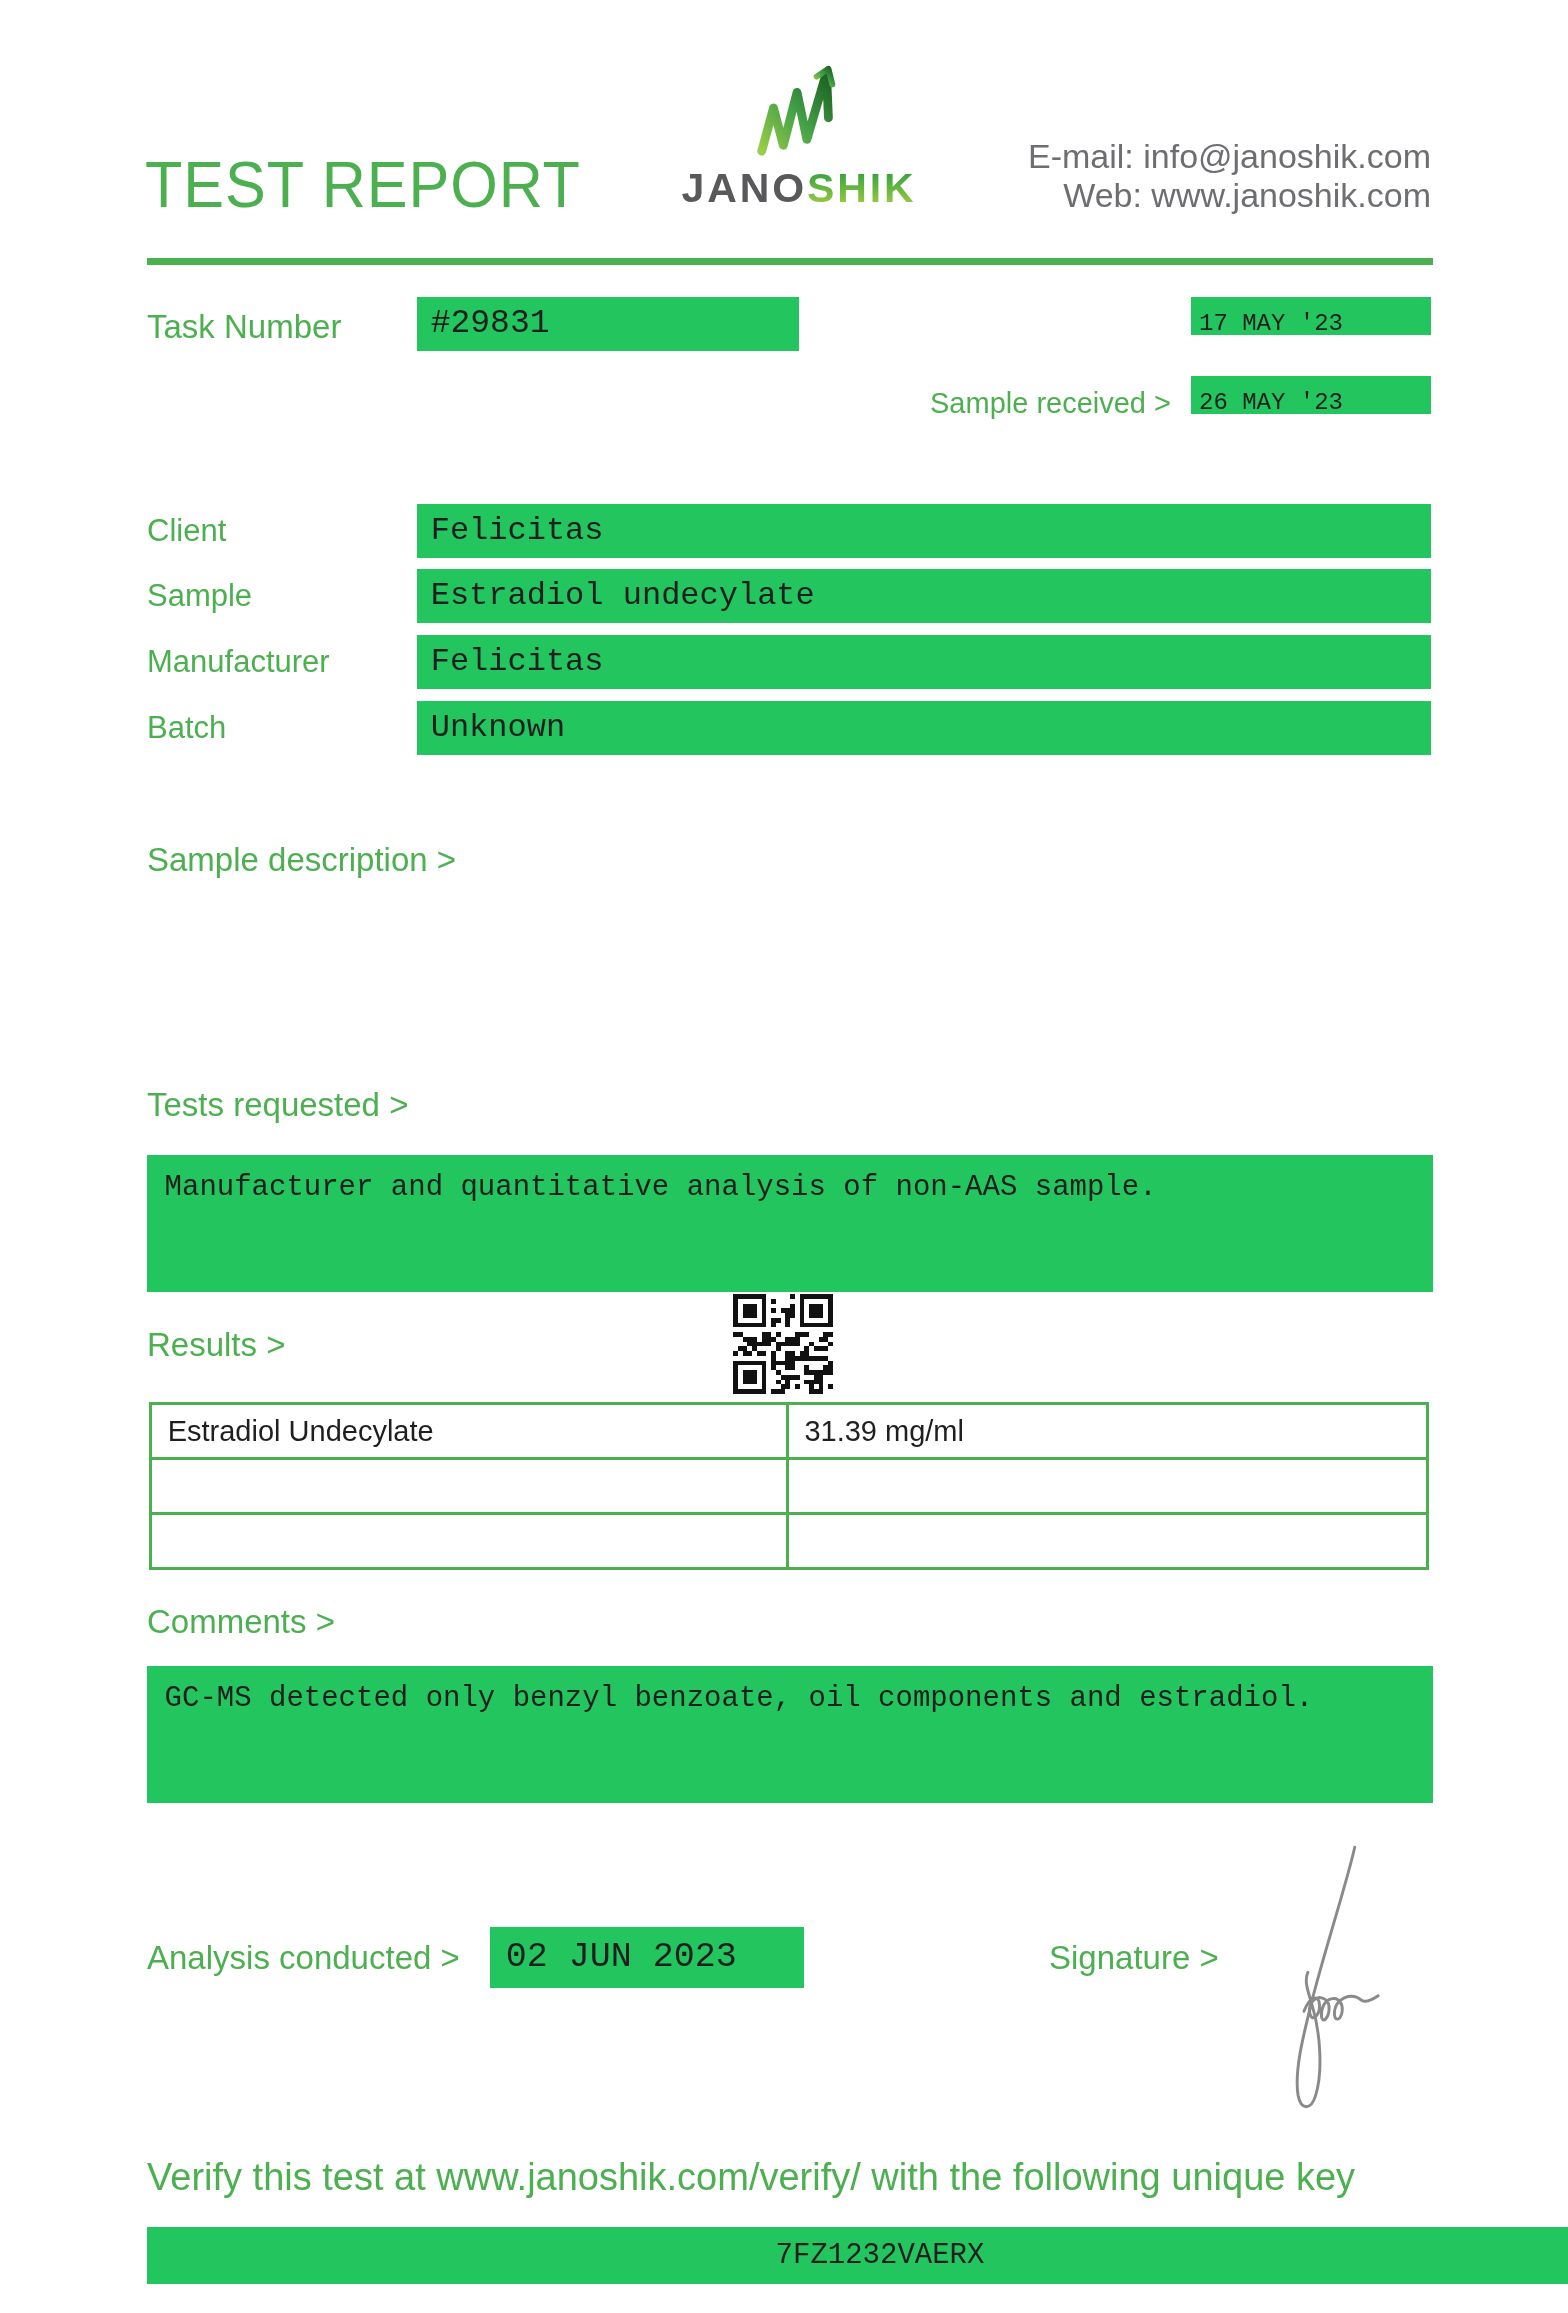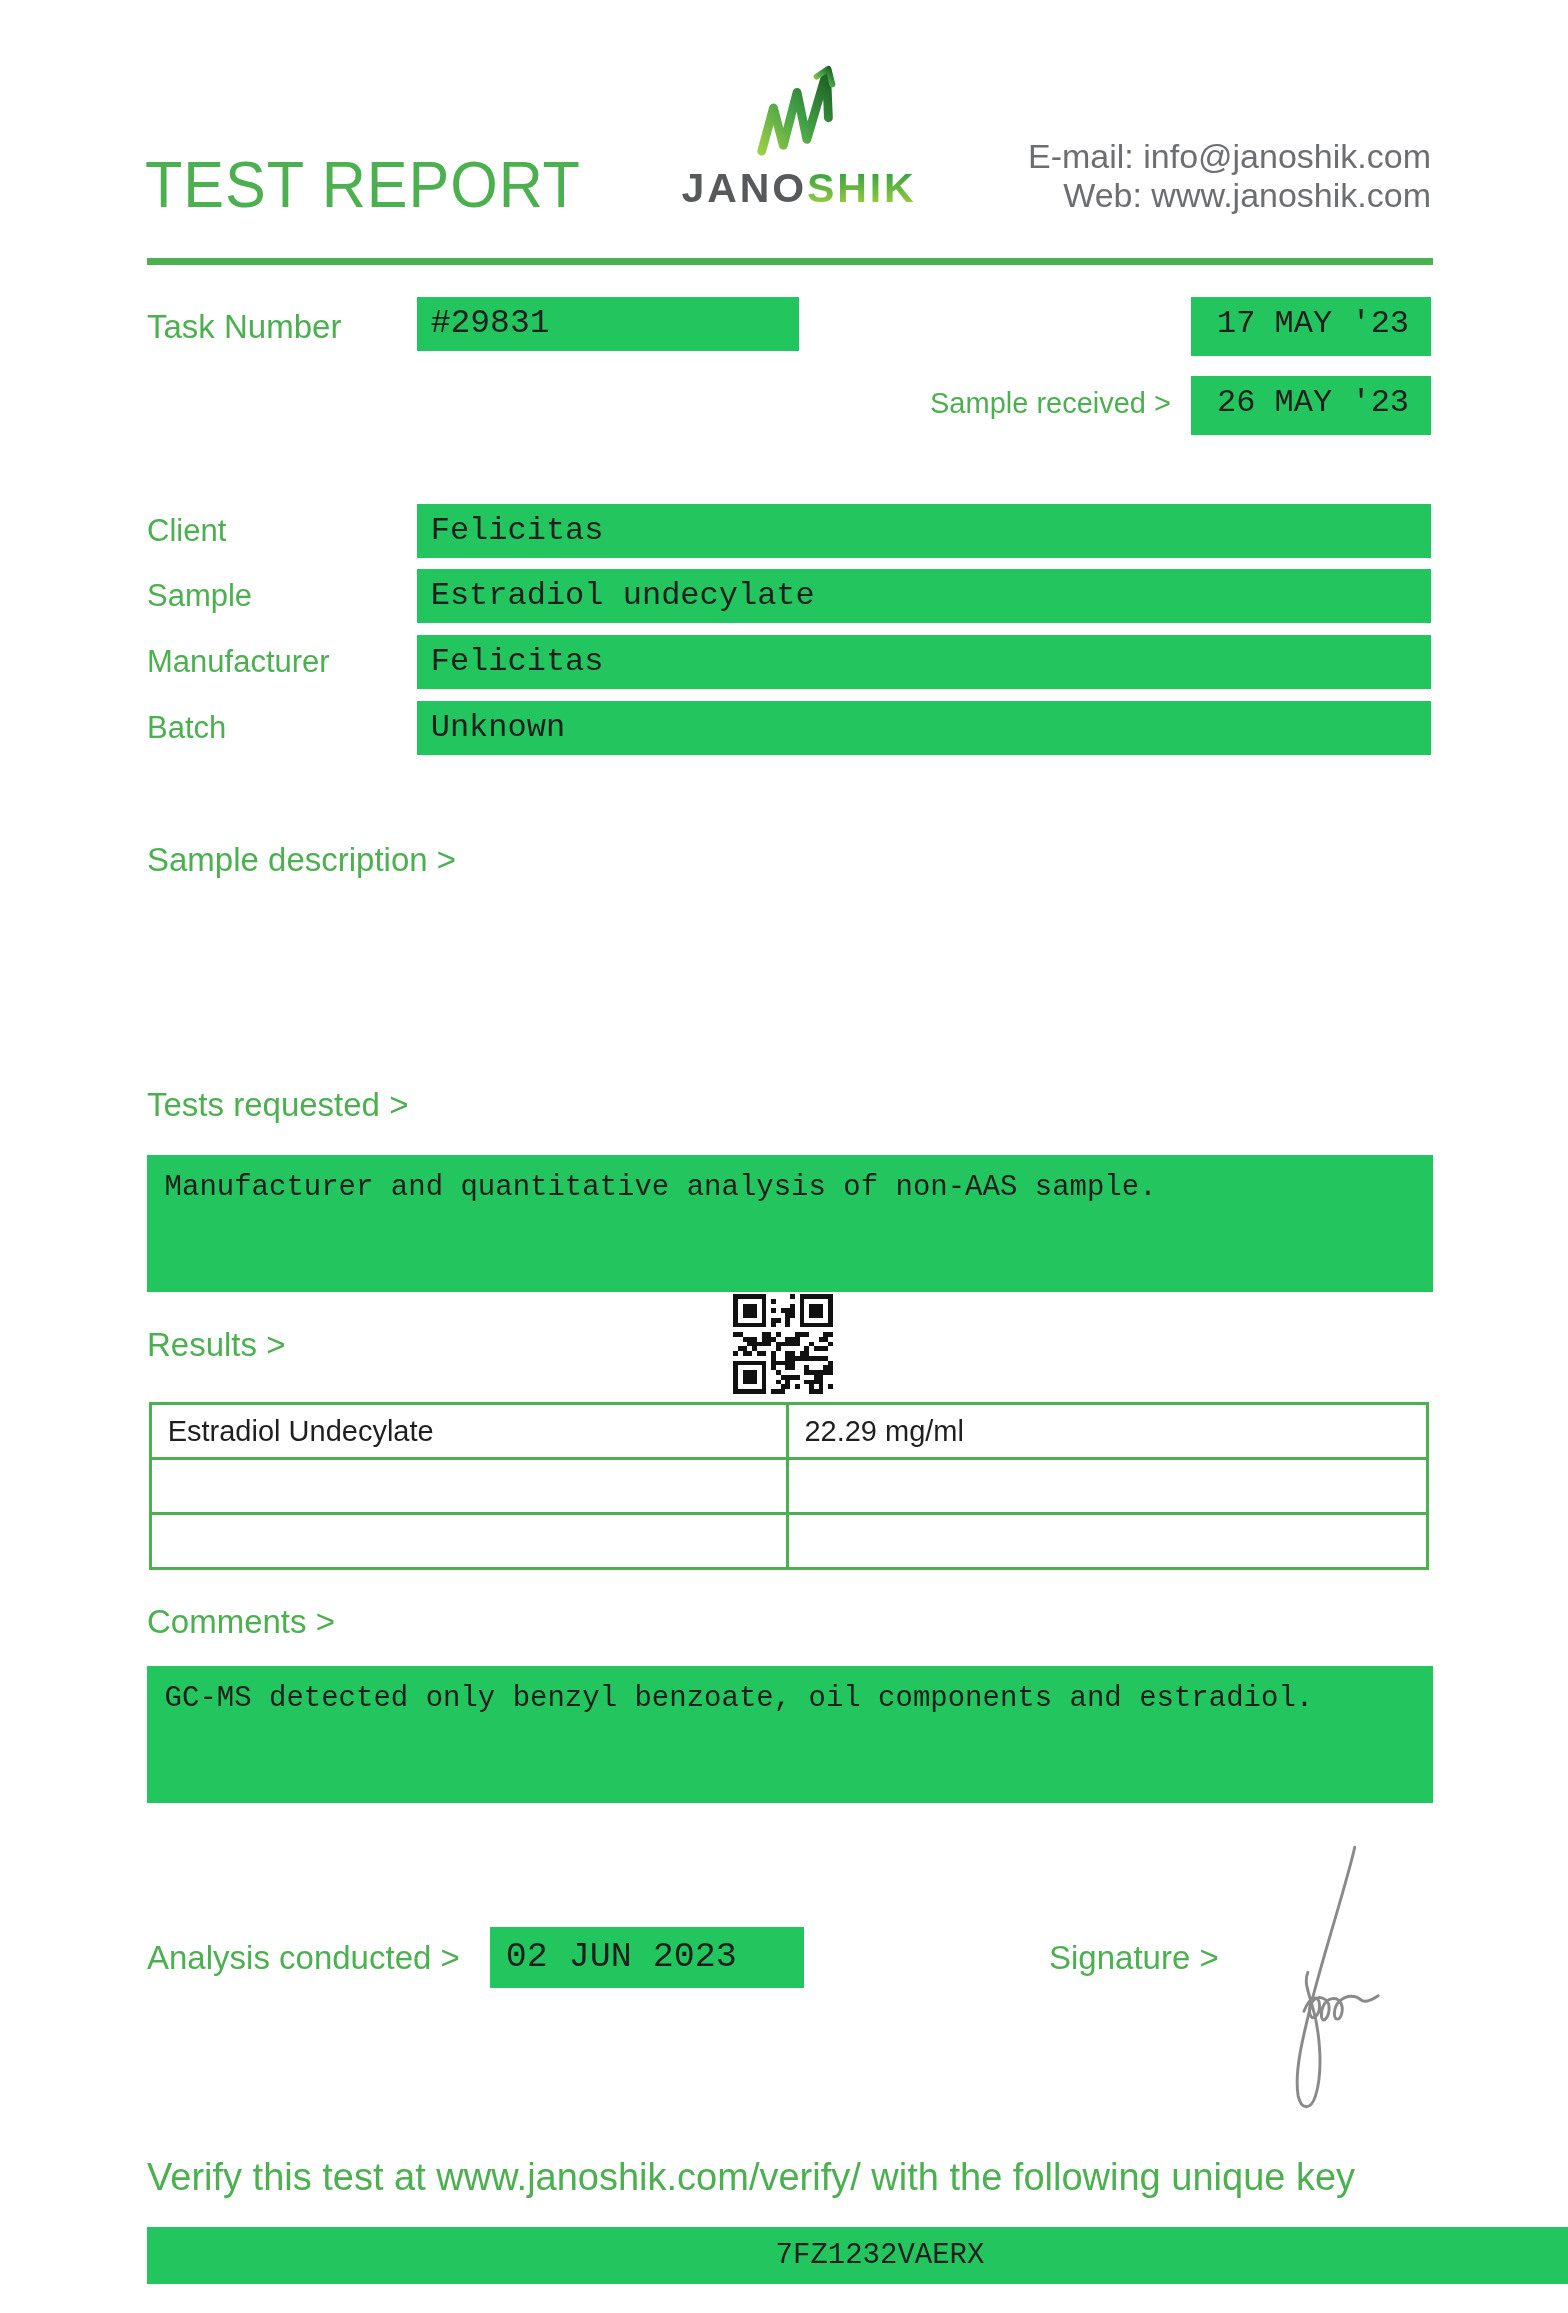--- a/index.html
+++ b/index.html
@@ -21,22 +21,22 @@
   .logo-shik{background:linear-gradient(180deg,#2f9e41 10%,#8dc63f 78%,#c5d92d 100%);
              -webkit-background-clip:text;background-clip:text;color:transparent;}
   .contact{right:137px;top:137px;text-align:right;font-size:34px;line-height:39px;color:#6D6E71;}
   .rule{left:147px;top:258px;width:1286px;height:6.9px;background:#4CAF50;}
 
   
   .task-label{left:147px;top:308px;font-size:33px;}
   .task-box{left:417px;top:297px;width:382px;height:54px;line-height:54px;padding-left:13.7px;
             font-size:33px;box-sizing:border-box;}
   .date-row-label{width:328px;left:843px;text-align:right;font-size:29px;line-height:54px;}
-  .date-box{left:1191px;width:240px;height:59px;line-height:54px;padding-left:26px;
-            font-size:32px;box-sizing:border-box;}
+  .date-box{left:1191px;width:240px;height:38px;line-height:54px;padding-left:8px;
+            font-size:24px;box-sizing:border-box;}
 
   
   .field-label{left:147px;font-size:31px;line-height:54px;}
   .field-box{left:417px;width:1014px;height:54px;line-height:54px;padding-left:13.7px;
              font-size:32px;box-sizing:border-box;}
 
   
   .sec-heading{left:147px;font-size:33px;}
   .sec-box{left:147px;width:1286px;height:137px;box-sizing:border-box;
            padding:15.7px 17.6px;font-size:29px;}
@@ -251,21 +251,21 @@
         <rect x="17" y="20" width="1" height="1"></rect>
         <rect x="18" y="20" width="1" height="1"></rect>
       </g>
   </svg>
 
   <div class="abs sec-heading green" style="top:1326px;">Results &gt;</div>
   <table class="abs results-table">
     <tbody>
       <tr>
         <td class="c1">Estradiol Undecylate</td>
-        <td>22.29 mg/ml</td>
+        <td>31.39 mg/ml</td>
       </tr>
       <tr>
         <td class="c1"></td>
         <td></td>
       </tr>
       <tr>
         <td class="c1"></td>
         <td></td>
       </tr>
     </tbody>

